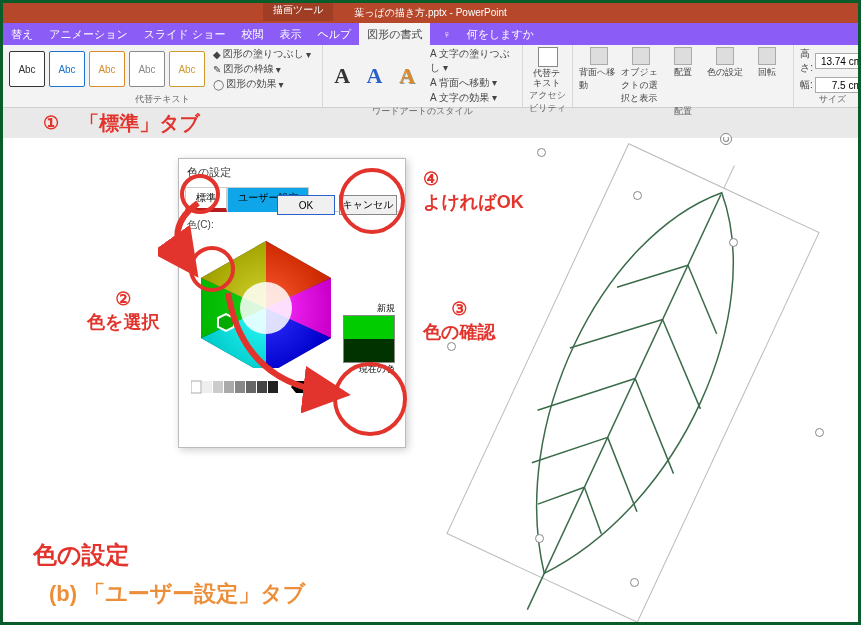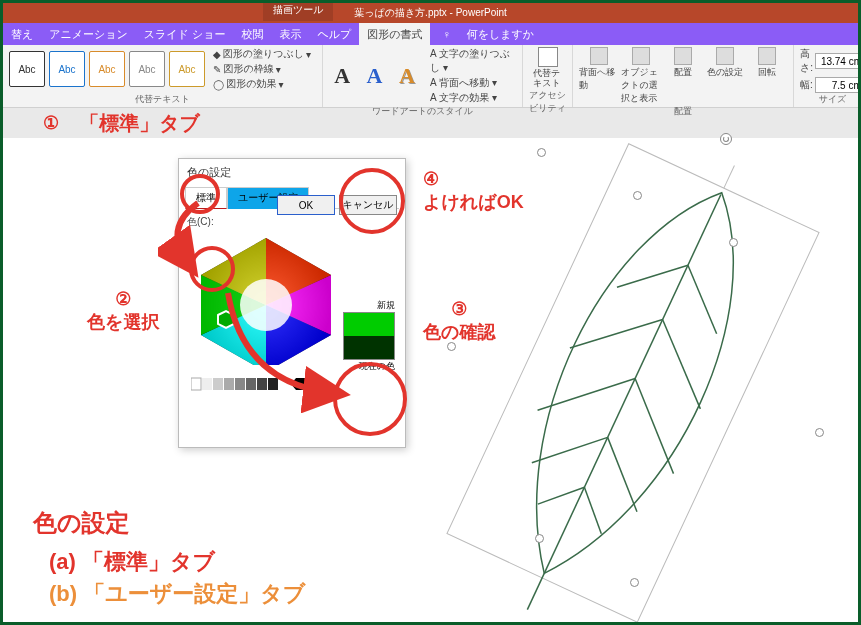--- a/index.html
+++ b/index.html
@@ -49,21 +49,21 @@
 .anno-bar .txt { color: #e2342c; font-weight: bold; font-size: 20px; margin-left: 20px; }
 
 
 .canvas { position: relative; background: #fff; height: 485px; }
 
 
 .dialog { position: absolute; left: 175px; top: 20px; width: 228px; height: 290px; background: #fff; border: 1px solid #bbb; box-shadow: 2px 2px 8px rgba(0,0,0,0.2); font-size: 11px; }
 .dialog-title { padding: 6px 8px; font-size: 11px; color: #333; }
 .dialog-tabs { display: flex; border-bottom: 1px solid #ccc; margin: 0 6px; }
 .dialog-tabs span { padding: 3px 10px; border: 1px solid #ccc; border-bottom: none; background: #0ea5e9; position: relative; top: 1px; font-size: 10px; }
-.dialog-tabs span:first-child { background: #fff; border-bottom: 1px solid #b91c1c; }
+.dialog-tabs span:first-child { background: #fff; border-bottom: 4px solid #b91c1c; }
 .dialog-body { padding: 6px 8px; position: relative; }
 .color-label { font-size: 10px; color: #444; }
 .hexagon { margin: 6px auto 6px 4px; width: 150px; }
 .gray-row { margin: 2px 4px; }
 .trans-row { display: flex; align-items: center; gap: 4px; margin-top: 26px; font-size: 10px; }
 .trans-row input[type=range] { width: 80px; height: 4px; }
 .trans-row input[type=text] { width: 36px; height: 16px; font-size: 10px; border: 1px solid #aaa; text-align: right; }
 .dlg-btns { position: absolute; right: 8px; top: 36px; display: flex; flex-direction: row; gap: 4px; }
 .dlg-btns button { width: 58px; height: 20px; font-size: 10px; border: 1px solid #888; background: #f0f0f0; }
 .dlg-btns button:first-child { border: 1px solid #2a5fcc; }
@@ -327,17 +327,16 @@
     <div class="handle" style="left:200px; top:53px"></div>
     <div class="handle" style="left:14px; top:204px"></div>
     <div class="handle" style="left:382px; top:290px"></div>
     <div class="handle" style="left:102px; top:396px"></div>
     <div class="handle" style="left:294px; top:484px"></div>
     <div class="handle" style="left:197px; top:440px"></div>
   </div>
 
   <div class="bottom-txt">
     <div class="h">色の設定</div>
-    <div class="a">(a) 「標準」タブ</div>
     <div class="b">(b) 「ユーザー設定」タブ</div>
   </div>
 
 </div>
 
 </body></html>

